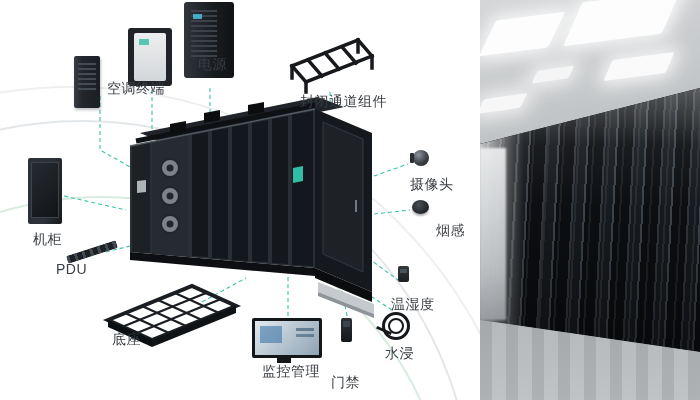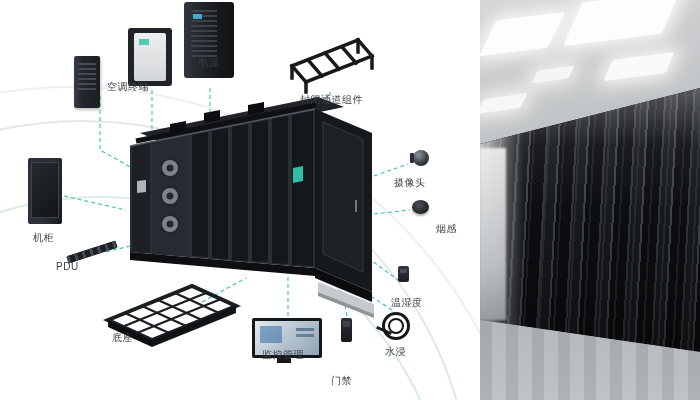--- a/index.html
+++ b/index.html
@@ -8,25 +8,25 @@
 
   
   .diagram{position:absolute;left:0;top:0;width:480px;height:400px;background:#fff;overflow:hidden}
   .arc{position:absolute;border-radius:50%;border:2px solid #e4e7e9;pointer-events:none}
   .arc1{width:780px;height:780px;left:-310px;top:120px}
   .arc2{width:920px;height:920px;left:-390px;top:86px;border-color:#edeff0}
   .arc3{width:700px;height:700px;left:-250px;top:196px;border-color:#d8ecdf}
 
   .overlay{position:absolute;left:0;top:0;z-index:2}
 
-  .lbl{position:absolute;font-size:10px;color:#3a3f44;letter-spacing:.5px;white-space:nowrap;z-index:4}
+  .lbl{position:absolute;font-size:14px;color:#3a3f44;letter-spacing:.5px;white-space:nowrap;z-index:4}
   .lbl-ac{left:107px;top:80px}.lbl-power{left:198px;top:56px}.lbl-channel{left:300px;top:93px}
-  .lbl-camera{left:394px;top:176px}.lbl-smoke{left:436px;top:222px}.lbl-th{left:391px;top:296px}
+  .lbl-camera{left:410px;top:176px}.lbl-smoke{left:436px;top:222px}.lbl-th{left:391px;top:296px}
   .lbl-rack{left:33px;top:231px}.lbl-pdu{left:56px;top:261px}.lbl-base{left:112px;top:331px}
-  .lbl-monitor{left:262px;top:348px}.lbl-door{left:331px;top:374px}.lbl-water{left:385px;top:345px}
+  .lbl-monitor{left:262px;top:363px}.lbl-door{left:331px;top:374px}.lbl-water{left:385px;top:345px}
 
   .comp{position:absolute;z-index:3}
   .ac-unit{left:74px;top:56px;width:26px;height:52px;background:linear-gradient(90deg,#3a3f45,#23272c 30%,#1b1e22);border-radius:2px;box-shadow:1px 2px 3px rgba(0,0,0,.25)}
   .ac-unit::after{content:"";position:absolute;left:4px;right:4px;top:7px;height:28px;background:repeating-linear-gradient(180deg,#454b52 0 2px,transparent 2px 5px)}
 
   .ups-small{left:128px;top:28px;width:44px;height:58px;background:#202428;border-radius:3px}
   .ups-small::before{content:"";position:absolute;left:6px;top:5px;right:6px;bottom:5px;background:linear-gradient(180deg,#eceeef,#d4d7da);border-radius:2px}
   .ups-small::after{content:"";position:absolute;left:11px;top:11px;width:10px;height:6px;background:#2fbfa6;opacity:.8}
 
   .ups-big{left:184px;top:2px;width:50px;height:76px;background:linear-gradient(90deg,#31363c,#1a1d21 55%,#101214);border-radius:3px}

